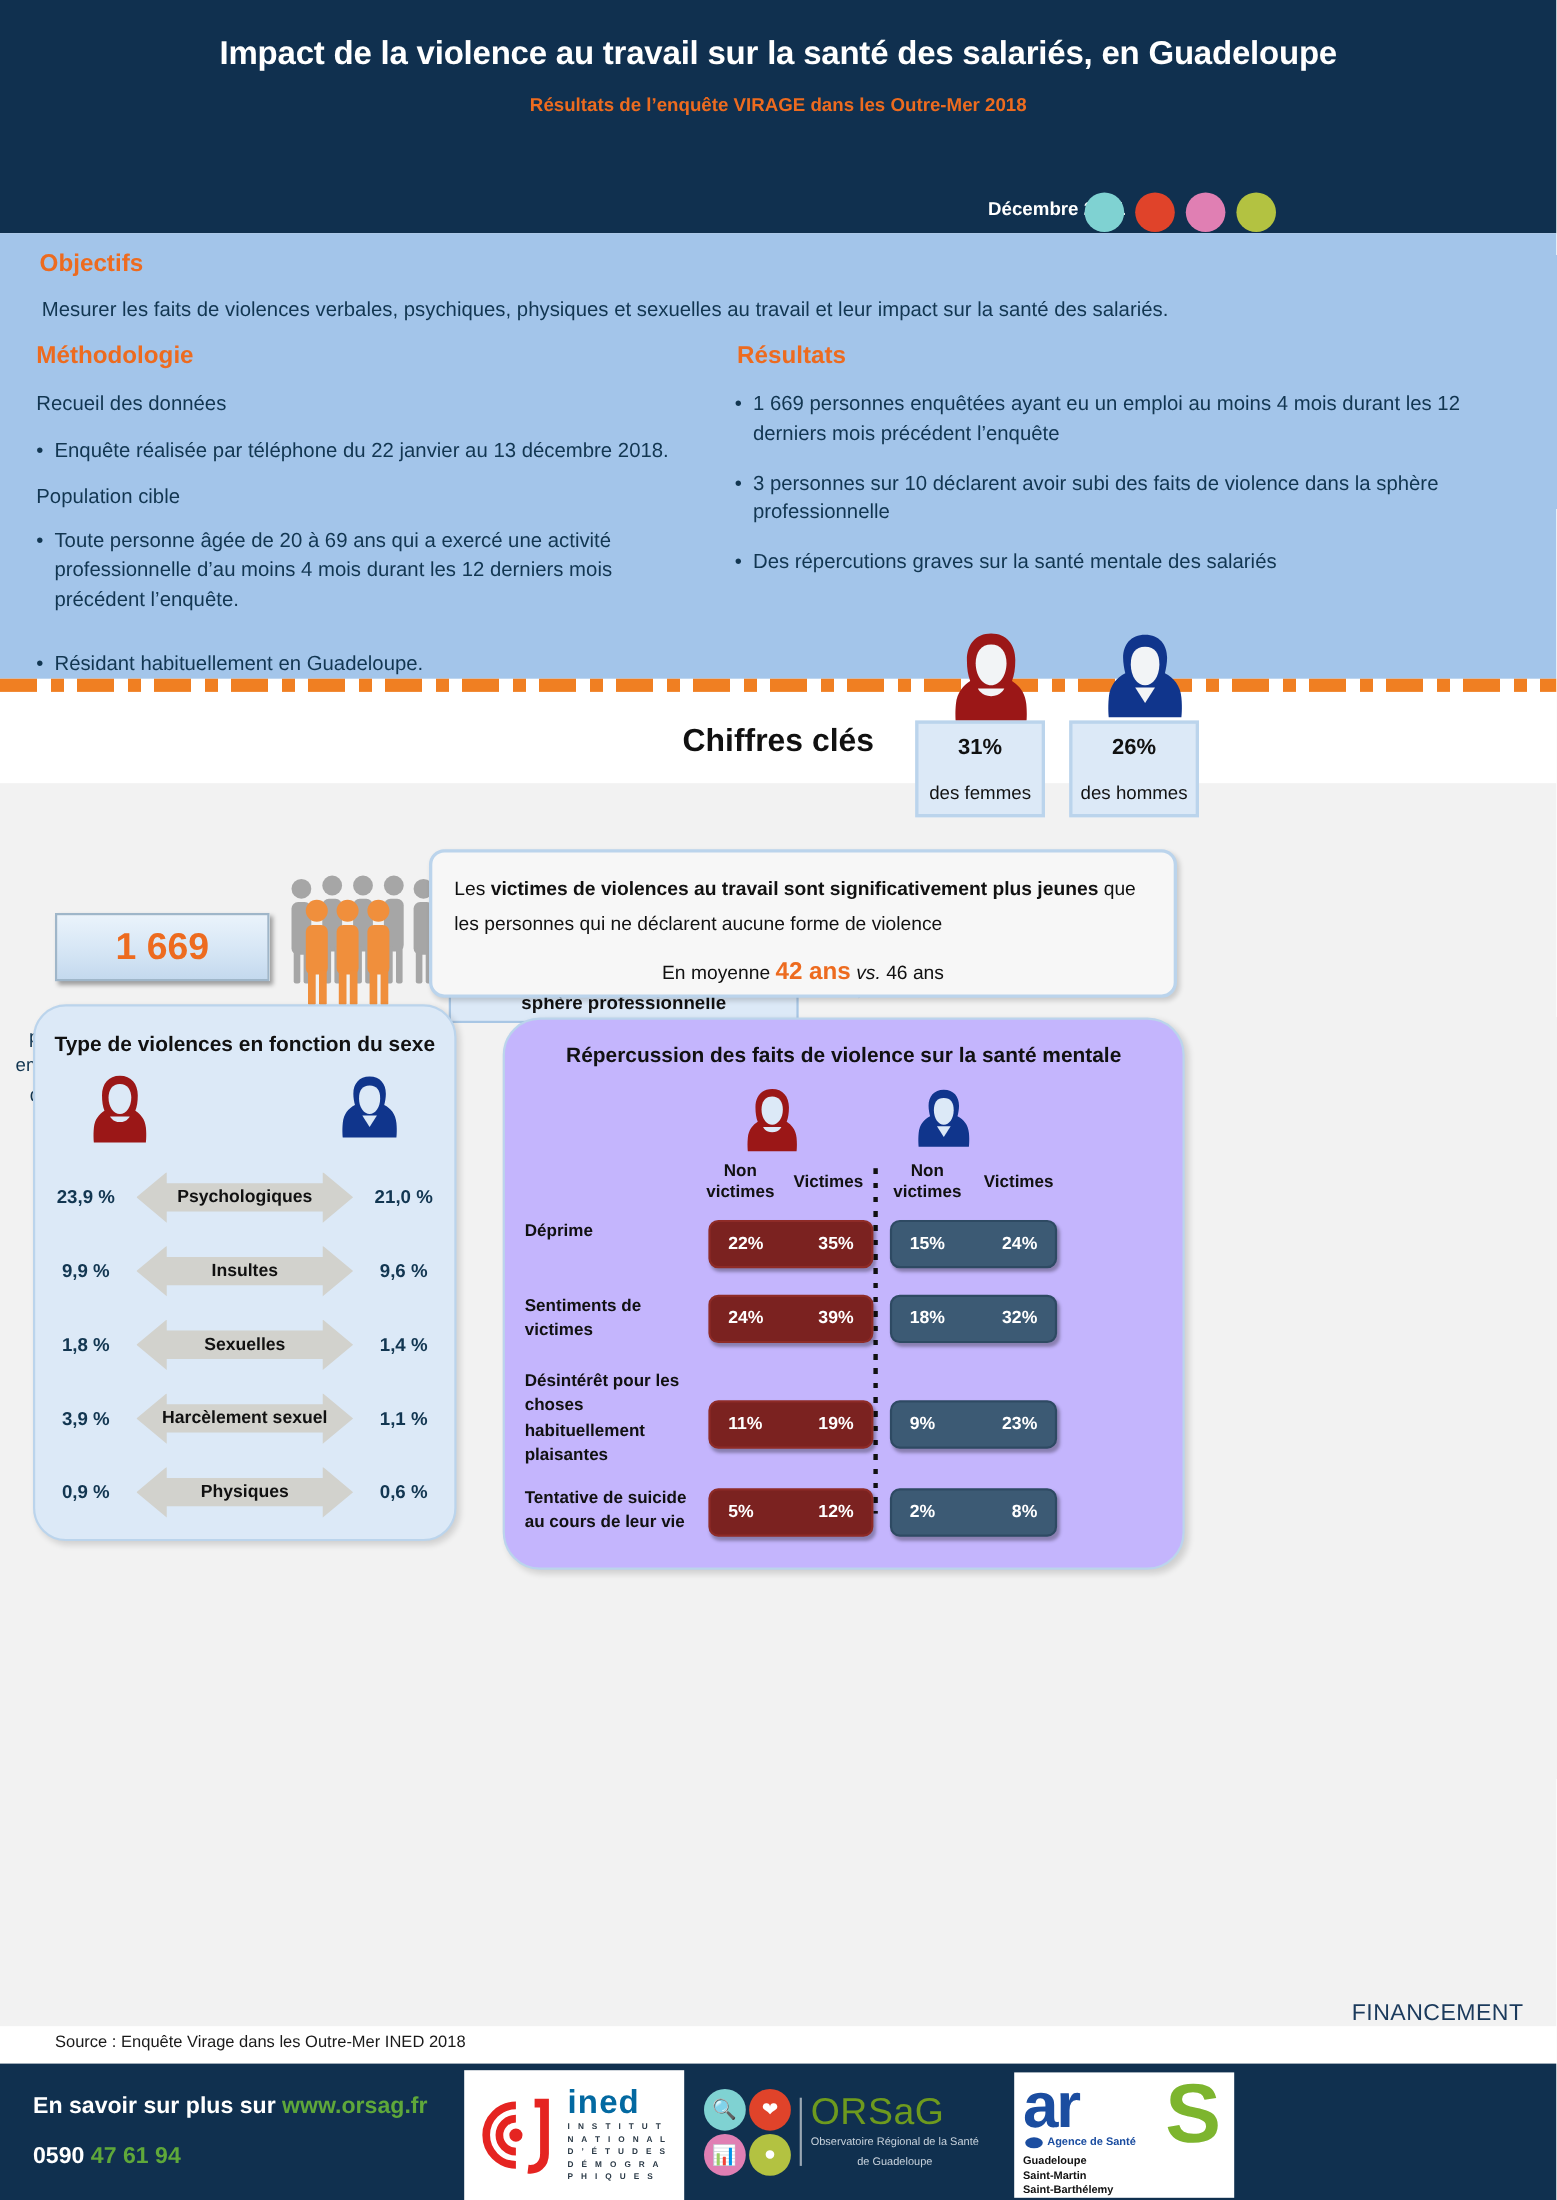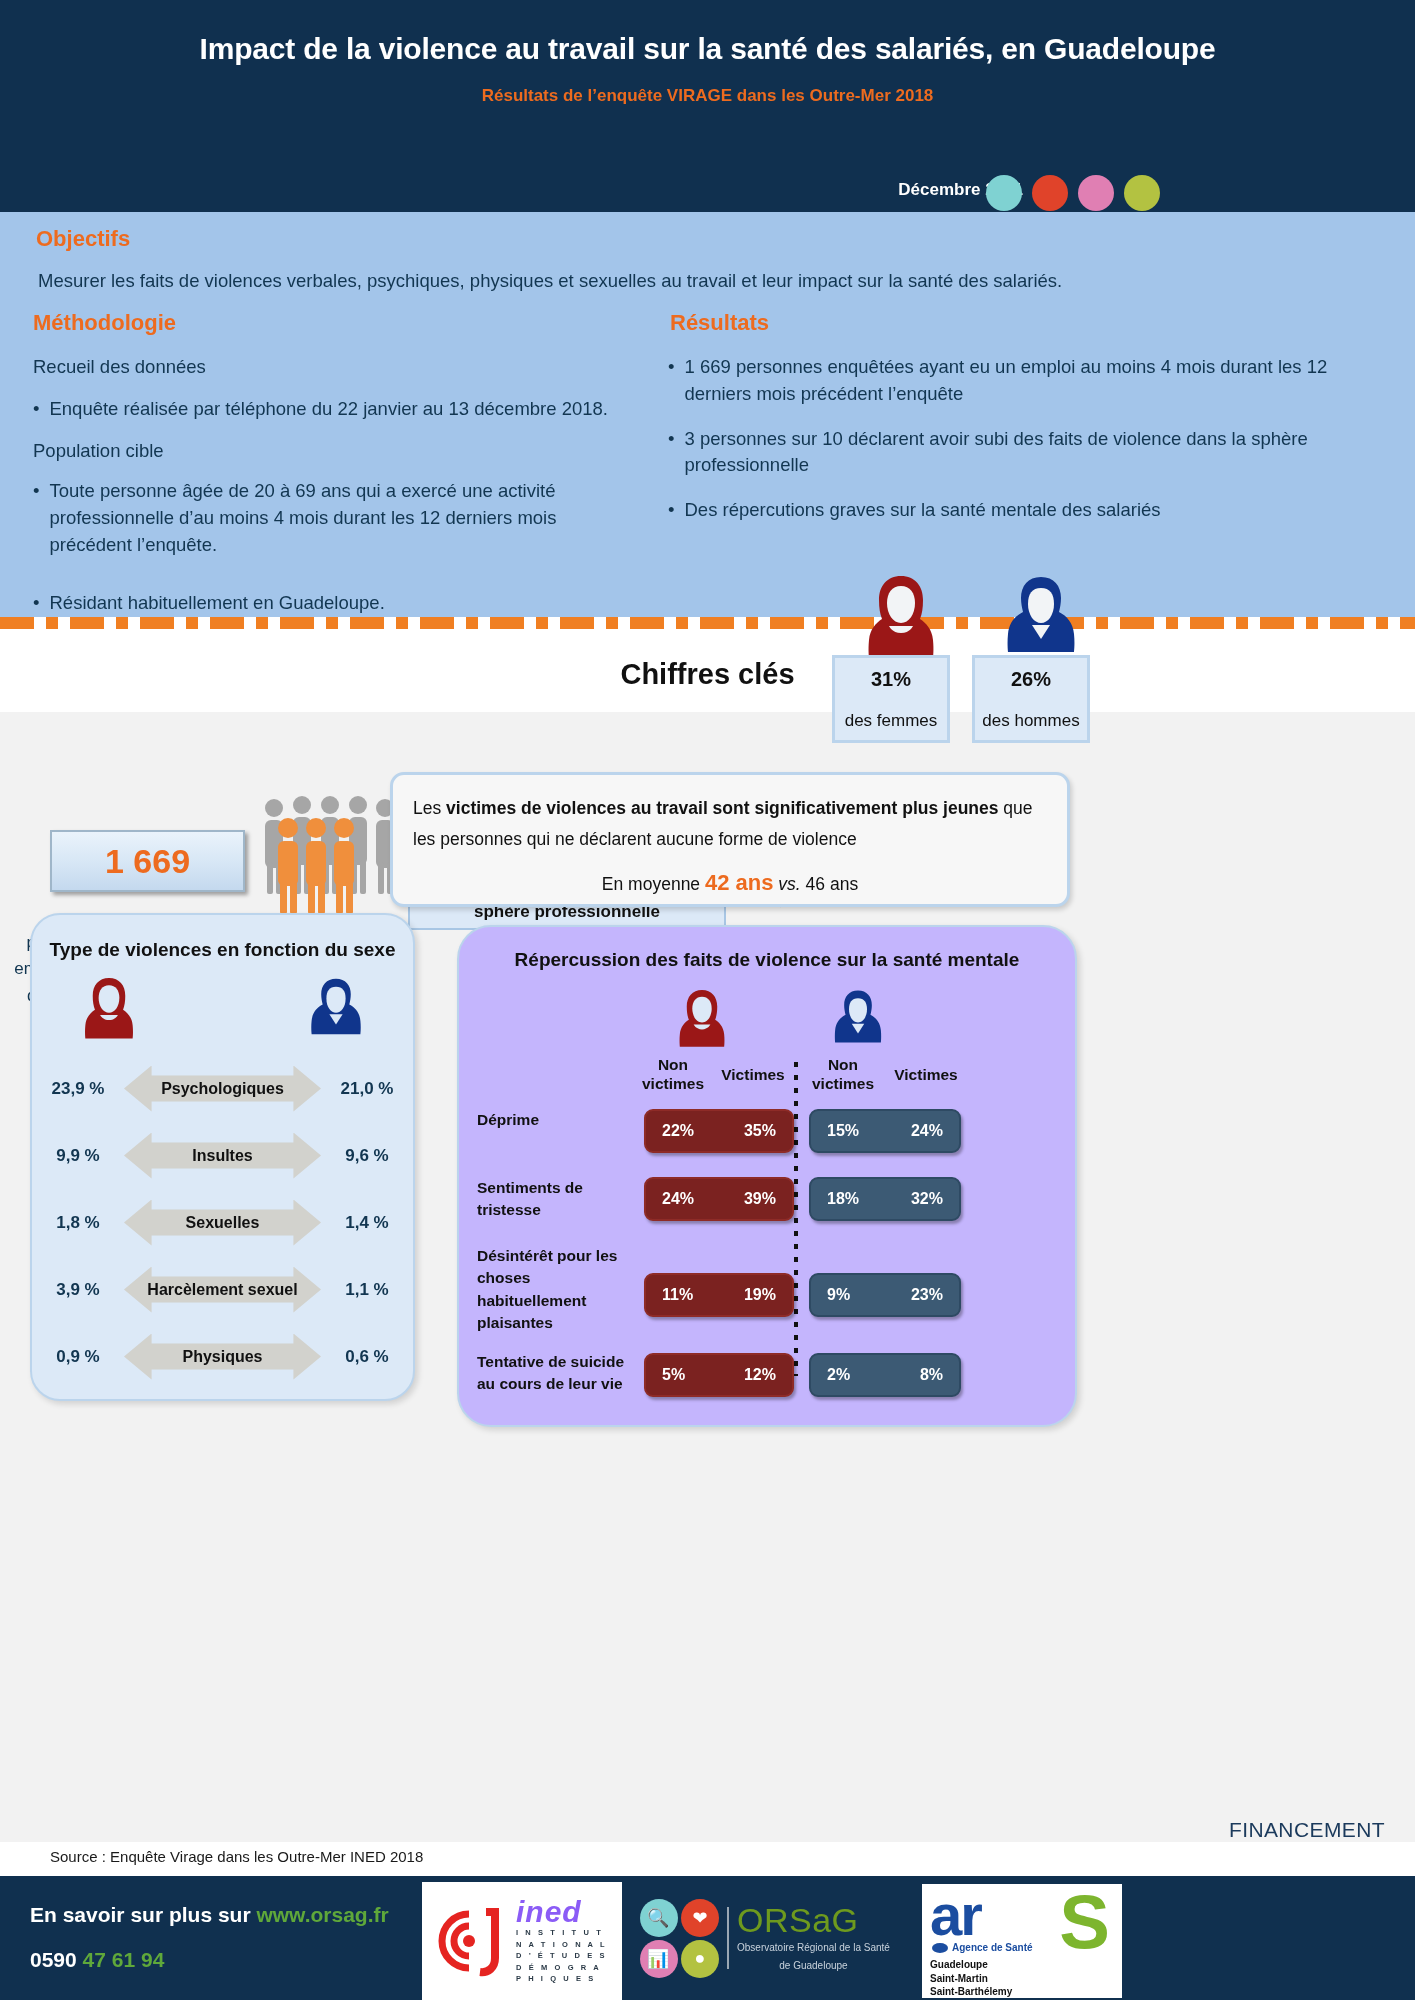--- a/index.html
+++ b/index.html
@@ -229,21 +229,21 @@
   .f-line2 {
     position:absolute; left:30px; top:72px; font-size:21px; font-weight:bold; color:#fff;
   }
   .f-line2 .green { color:#5FA83A; }
 
   .logo-ined {
     position:absolute; left:422px; top:6px; width:200px; height:118px;
     background:#fff; display:flex; align-items:center; padding-left:8px; gap:8px;
   }
   .ined-text { display:flex; flex-direction:column; }
-  .ined-word { font-size:30px; font-weight:bold; color:#8b5cf6; letter-spacing:1px; line-height:1;font-style:italic; }
+  .ined-word { font-size:30px; font-weight:bold; color:#0369a1; letter-spacing:1px; line-height:1; }
   .ined-sub { font-size:7.5px; color:#2b3a47; letter-spacing:2.6px; line-height:1.55; font-weight:bold; }
 
   .logo-orsag { position:absolute; left:640px; top:14px; width:270px; height:96px;
                 display:flex; align-items:center; gap:8px; }
   .orsag-icons { display:grid; grid-template-columns:repeat(2,38px); grid-template-rows:repeat(2,38px); gap:3px; }
   .oi { width:38px; height:38px; border-radius:50%; display:flex; align-items:center;
         justify-content:center; font-size:18px; color:#fff; }
   .orsag-bar { width:2px; height:62px; background:#9aa7b3; }
   .orsag-text { display:flex; flex-direction:column; }
   .orsag-word { font-size:34px; color:#6E9A1E; letter-spacing:0.5px; line-height:1; }
@@ -523,21 +523,21 @@
           <span>22%</span>
           <span>35%</span>
         </div>
         <div class="pill blue">
           <span>15%</span>
           <span>24%</span>
         </div>
       </div>
 
       <div class="cr-row">
-        <div class="cr-label">Sentiments de tristesse</div>
+        <div class="cr-label">Sentiments de victimes</div>
         <div class="pill red">
           <span>24%</span>
           <span>39%</span>
         </div>
         <div class="pill blue">
           <span>18%</span>
           <span>32%</span>
         </div>
       </div>
 

